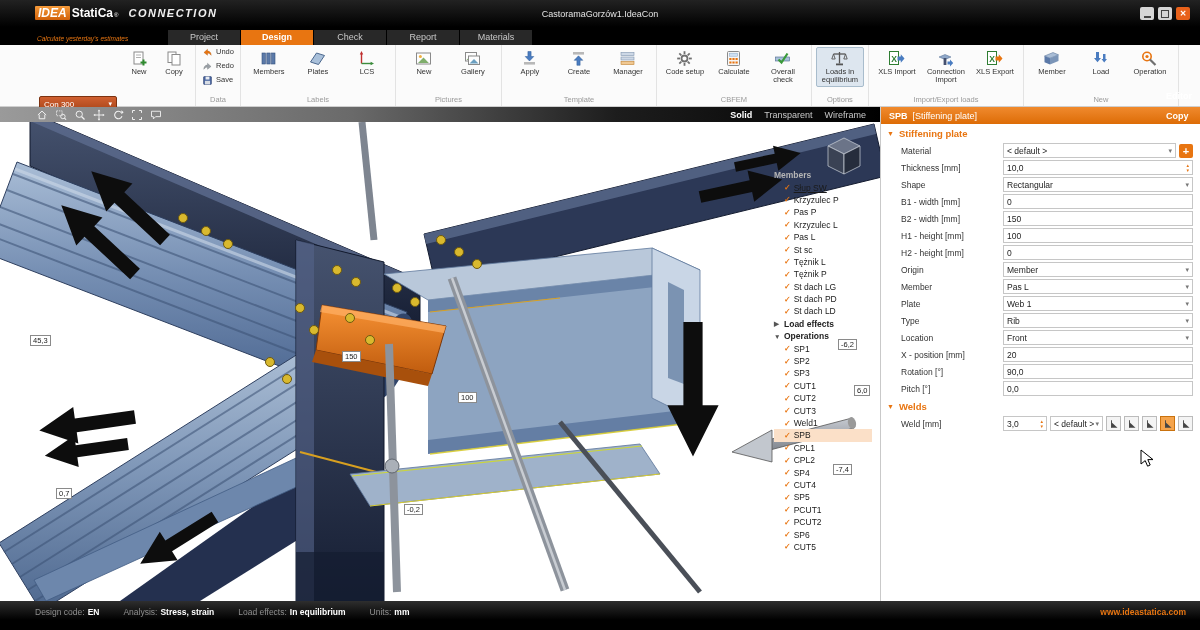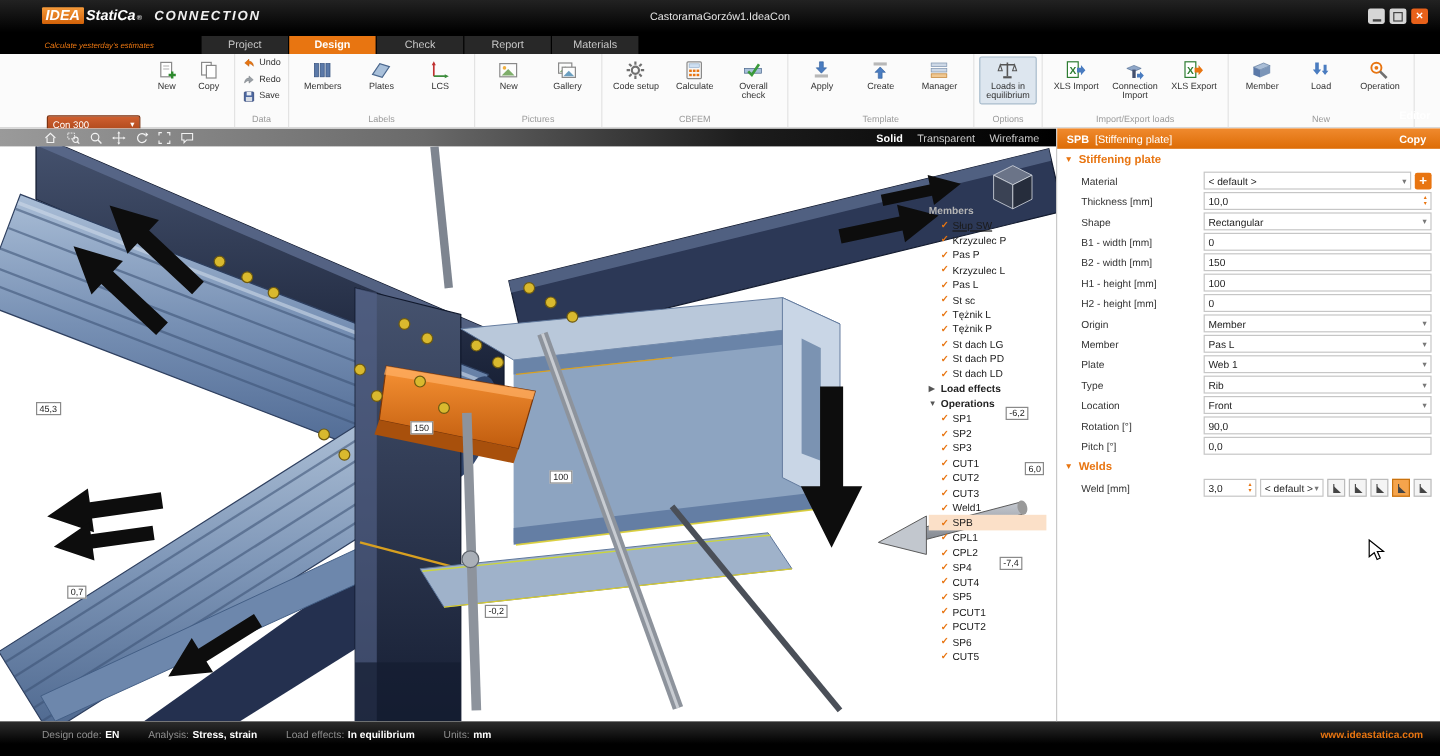--- a/index.html
+++ b/index.html
@@ -4,21 +4,21 @@
 <style>
   html,body{margin:0;padding:0;width:1200px;height:630px;overflow:hidden;background:#000;
     font-family:"Liberation Sans",sans-serif;-webkit-font-smoothing:antialiased;}
   #app{position:relative;width:1200px;height:630px;background:#fff;}
 
   
   #titlebar{position:relative;height:45px;background:linear-gradient(#222,#000 60%);}
   #logo{position:absolute;left:35px;top:6px;display:flex;align-items:baseline;color:#fff;}
   #logo-idea{background:linear-gradient(#f59a3a,#d26108);color:#fff;font-weight:bold;font-style:italic;
     font-size:12px;padding:0 3px;border-radius:1px;}
-  #logo-statica{font-weight:bold;font-style:italic;font-size:12px;margin-left:2px;}
+  #logo-statica{font-weight:bold;font-size:12px;margin-left:2px;}
   #logo-reg{font-size:6px;margin-left:1px;}
   #logo-product{font-weight:bold;font-style:italic;font-size:11px;letter-spacing:1.5px;margin-left:10px;color:#f0f0f0;}
   #tagline{position:absolute;left:37px;bottom:3px;font-size:6.5px;font-style:italic;color:#e87511;}
   #doc-title{position:absolute;left:0;right:0;top:9px;text-align:center;font-size:9px;color:#e3e3e3;}
   #win-buttons{position:absolute;right:10px;top:7px;display:flex;gap:4px;}
   .win-btn{width:14px;height:13px;border-radius:2px;background:#d6d6d6;display:flex;align-items:center;justify-content:center;}
   .wb-min{width:7px;height:2px;background:#444;margin-top:7px;}
   .wb-max{width:6px;height:6px;border:1.5px solid #444;}
   .win-btn.close{background:#e8611a;color:#fff;font-size:8px;font-weight:bold;}
   .win-btn.close::before{content:"\2715";}
@@ -275,20 +275,53 @@
             <span class="rbtn-label">Gallery</span>
           </div>
         </div>
         <div class="rgroup-label">Pictures</div>
       </div>
       <div class="rgroup">
         <div class="rgroup-body">
           <div class="rbtn">
             <span class="ribbon-icon">
               <svg viewBox="0 0 17 17">
+                <rect x="3" y="12" width="11" height="2.6" fill="#b8b8b8"></rect>
+                <polygon points="8.5,11 4.2,6.5 6.9,6.5 6.9,1.5 10.1,1.5 10.1,6.5 12.8,6.5" fill="#4a7cc0" stroke="#2c5a98" stroke-width=".5"></polygon>
+              </svg>
+            </span>
+            <span class="rbtn-label">Apply</span>
+          </div>
+          <div class="rbtn">
+            <span class="ribbon-icon">
+              <svg viewBox="0 0 17 17">
+                <rect x="3" y="2" width="11" height="2.6" fill="#b8b8b8"></rect>
+                <polygon points="8.5,5.8 12.8,10.3 10.1,10.3 10.1,15.3 6.9,15.3 6.9,10.3 4.2,10.3" fill="#4a7cc0" stroke="#2c5a98" stroke-width=".5"></polygon>
+              </svg>
+            </span>
+            <span class="rbtn-label">Create</span>
+          </div>
+          <div class="rbtn">
+            <span class="ribbon-icon">
+              <svg viewBox="0 0 17 17">
+                <rect x="2" y="2.5" width="13" height="3" fill="#cdd8e6" stroke="#7f95b0" stroke-width=".6"></rect>
+                <rect x="2" y="7" width="13" height="3" fill="#cdd8e6" stroke="#7f95b0" stroke-width=".6"></rect>
+                <rect x="2" y="11.5" width="13" height="3" fill="#f0c892" stroke="#c08030" stroke-width=".6"></rect>
+              </svg>
+            </span>
+            <span class="rbtn-label">Manager</span>
+          </div>
+        </div>
+        <div class="rgroup-label">Template</div>
+      </div>
+      <div class="rgroup">
+        <div class="rgroup-body">
+          <div class="rbtn">
+            <span class="ribbon-icon">
+              <svg viewBox="0 0 17 17">
                 <circle cx="8.5" cy="8.5" r="3" fill="none" stroke="#707070" stroke-width="1.8"></circle>
                 <g stroke="#707070" stroke-width="1.8">
                   <line x1="8.5" y1="1.2" x2="8.5" y2="4"></line>
                   <line x1="8.5" y1="13" x2="8.5" y2="15.8"></line>
                   <line x1="1.2" y1="8.5" x2="4" y2="8.5"></line>
                   <line x1="13" y1="8.5" x2="15.8" y2="8.5"></line>
                   <line x1="3.3" y1="3.3" x2="5.3" y2="5.3"></line>
                   <line x1="11.7" y1="11.7" x2="13.7" y2="13.7"></line>
                   <line x1="3.3" y1="13.7" x2="5.3" y2="11.7"></line>
                   <line x1="11.7" y1="5.3" x2="13.7" y2="3.3"></line>
@@ -318,53 +351,20 @@
             <span class="ribbon-icon">
               <svg viewBox="0 0 17 17">
                 <rect x="1.5" y="7" width="14" height="4" fill="#a9c0da" stroke="#4c688e" stroke-width=".6"></rect>
                 <path d="M4.5 9.5 L7.5 12.5 L13.5 3.5" stroke="#3a9a3a" stroke-width="2.2" fill="none"></path>
               </svg>
             </span>
             <span class="rbtn-label">Overall check</span>
           </div>
         </div>
         <div class="rgroup-label">CBFEM</div>
-      </div>
-      <div class="rgroup">
-        <div class="rgroup-body">
-          <div class="rbtn">
-            <span class="ribbon-icon">
-              <svg viewBox="0 0 17 17">
-                <rect x="3" y="12" width="11" height="2.6" fill="#b8b8b8"></rect>
-                <polygon points="8.5,11 4.2,6.5 6.9,6.5 6.9,1.5 10.1,1.5 10.1,6.5 12.8,6.5" fill="#4a7cc0" stroke="#2c5a98" stroke-width=".5"></polygon>
-              </svg>
-            </span>
-            <span class="rbtn-label">Apply</span>
-          </div>
-          <div class="rbtn">
-            <span class="ribbon-icon">
-              <svg viewBox="0 0 17 17">
-                <rect x="3" y="2" width="11" height="2.6" fill="#b8b8b8"></rect>
-                <polygon points="8.5,5.8 12.8,10.3 10.1,10.3 10.1,15.3 6.9,15.3 6.9,10.3 4.2,10.3" fill="#4a7cc0" stroke="#2c5a98" stroke-width=".5"></polygon>
-              </svg>
-            </span>
-            <span class="rbtn-label">Create</span>
-          </div>
-          <div class="rbtn">
-            <span class="ribbon-icon">
-              <svg viewBox="0 0 17 17">
-                <rect x="2" y="2.5" width="13" height="3" fill="#cdd8e6" stroke="#7f95b0" stroke-width=".6"></rect>
-                <rect x="2" y="7" width="13" height="3" fill="#cdd8e6" stroke="#7f95b0" stroke-width=".6"></rect>
-                <rect x="2" y="11.5" width="13" height="3" fill="#f0c892" stroke="#c08030" stroke-width=".6"></rect>
-              </svg>
-            </span>
-            <span class="rbtn-label">Manager</span>
-          </div>
-        </div>
-        <div class="rgroup-label">Template</div>
       </div>
       <div class="rgroup">
         <div class="rgroup-body">
           <div class="rbtn active">
             <span class="ribbon-icon">
               <svg viewBox="0 0 17 17">
                 <line x1="8.5" y1="2" x2="8.5" y2="13.5" stroke="#555" stroke-width="1.3"></line>
                 <line x1="2.5" y1="4" x2="14.5" y2="4" stroke="#555" stroke-width="1.3"></line>
                 <polygon points="2.5,4 0.8,9 4.2,9" fill="none" stroke="#555" stroke-width=".9"></polygon>
                 <polygon points="14.5,4 12.8,9 16.2,9" fill="none" stroke="#555" stroke-width=".9"></polygon>
@@ -909,20 +909,28 @@
           <div class="prow">
             <span class="plabel">Location</span>
             <span class="pval">
               <span class="pbox dd">
                 <span>Front</span>
                 <span class="dda">▾</span>
               </span>
             </span>
           </div>
           <div class="prow">
+            <span class="plabel">X - position [mm]</span>
+            <span class="pval">
+              <span class="pbox">
+                <span>20</span>
+              </span>
+            </span>
+          </div>
+          <div class="prow">
             <span class="plabel">Rotation [°]</span>
             <span class="pval">
               <span class="pbox">
                 <span>90,0</span>
               </span>
             </span>
           </div>
           <div class="prow">
             <span class="plabel">Pitch [°]</span>
             <span class="pval">

